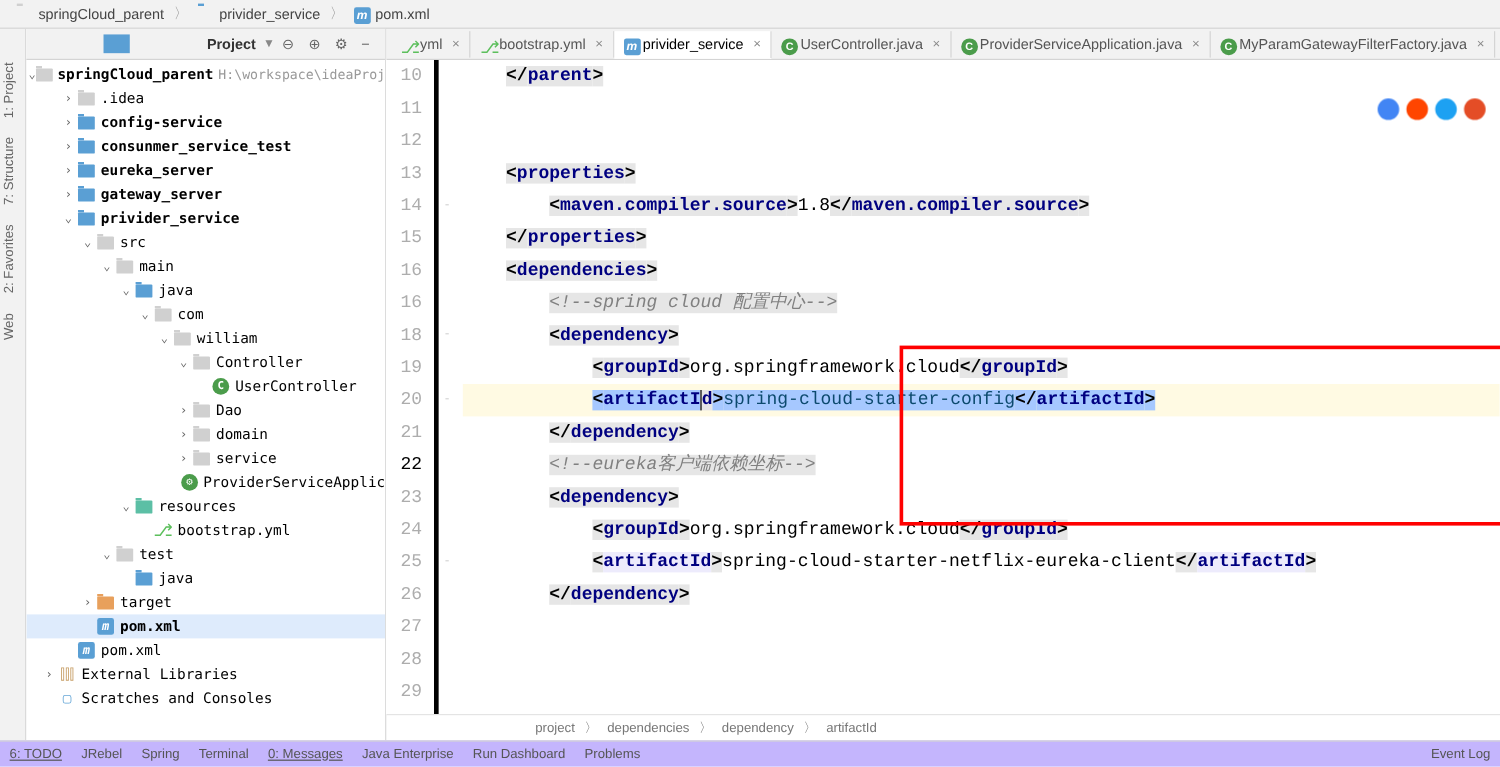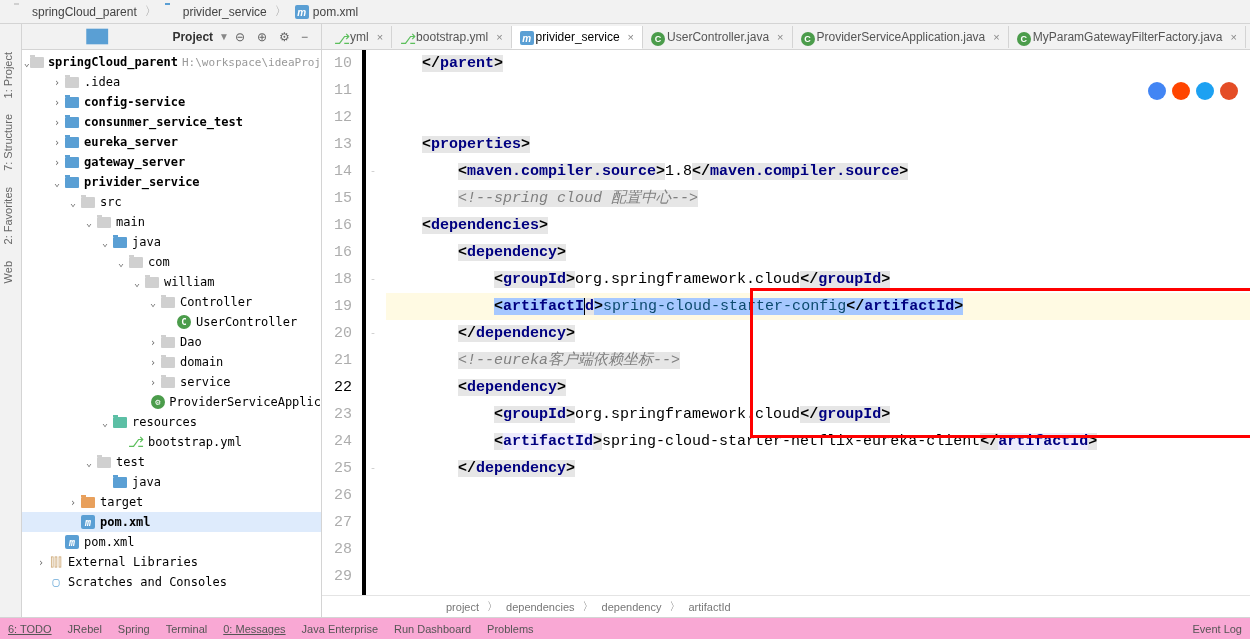--- a/index.html
+++ b/index.html
@@ -76,21 +76,21 @@
     .caret { border-left: 1px solid #000; }
     
     
     .red-box { position: absolute; border: 3px solid red; pointer-events: none; }
     
     
     .bottom-crumb { height: 22px; background: #fff; border-top: 1px solid #e4e4e4; display: flex; align-items: center; padding-left: 120px; font-size: 11px; color: #777; }
     .bottom-crumb span { margin: 0 4px; }
     
     
-    .status-bar { height: 22px; background: #f9a8d4; border-top: 1px solid #d4d4d4; display: flex; align-items: center; padding: 0 8px; gap: 16px; font-size: 11px; color: #555; }
+    .status-bar { height: 22px; background: #c4b5fd; border-top: 1px solid #d4d4d4; display: flex; align-items: center; padding: 0 8px; gap: 16px; font-size: 11px; color: #555; }
     .status-item { display: flex; align-items: center; gap: 4px; cursor: pointer; }
     .status-item.underline { text-decoration: underline; }
     .status-right { margin-left: auto; display: flex; gap: 12px; align-items: center; }
     
     
     .float-icons { position: absolute; top: 82px; right: 12px; display: flex; gap: 6px; }
     .float-icons span { width: 18px; height: 18px; border-radius: 50%; display: inline-block; }
     
     
     svg { width: 100%; height: 100%; }
@@ -438,22 +438,23 @@
             <div class="fold-mark"></div>
             <div class="fold-mark"> </div>
             <div class="fold-mark"></div>
           </div>
         <div class="code">
             <div class="code-line">    <span class="tag tag-bracket">&lt;/</span><span class="tag tag-name">parent</span><span class="tag tag-bracket">&gt;</span></div>
             <div class="code-line"></div>
             <div class="code-line"></div>
             <div class="code-line">    <span class="tag tag-bracket">&lt;</span><span class="tag tag-name">properties</span><span class="tag tag-bracket">&gt;</span></div>
             <div class="code-line">        <span class="tag tag-bracket">&lt;</span><span class="tag tag-name">maven.compiler.source</span><span class="tag tag-bracket">&gt;</span><span class="text">1.8</span><span class="tag tag-bracket">&lt;/</span><span class="tag tag-name">maven.compiler.source</span><span class="tag tag-bracket">&gt;</span></div>
+            <div class="code-line">    <span class="tag tag-bracket">&lt;/</span><span class="tag tag-name">properties</span><span class="tag tag-bracket">&gt;</span></div>
+            <div class="code-line">    <span class="tag tag-bracket">&lt;</span><span class="tag tag-name">dependencies</span><span class="tag tag-bracket">&gt;</span></div>
             <div class="code-line">        <span class="comment">&lt;!--spring cloud 配置中心--&gt;</span></div>
-            <div class="code-line">    <span class="tag tag-bracket">&lt;</span><span class="tag tag-name">dependencies</span><span class="tag tag-bracket">&gt;</span></div>
             <div class="code-line">        <span class="tag tag-bracket">&lt;</span><span class="tag tag-name">dependency</span><span class="tag tag-bracket">&gt;</span></div>
             <div class="code-line">            <span class="tag tag-bracket">&lt;</span><span class="tag tag-name">groupId</span><span class="tag tag-bracket">&gt;</span><span class="text">org.springframework.cloud</span><span class="tag tag-bracket">&lt;/</span><span class="tag tag-name">groupId</span><span class="tag tag-bracket">&gt;</span></div>
             <div class="code-line current">            <span class="tag tag-bracket sel">&lt;</span><span class="tag tag-name sel">artifactI</span><span class="tag tag-name caret">d</span><span class="tag tag-bracket sel">&gt;</span><span class="link sel">spring-cloud-starter-config</span><span class="tag tag-bracket sel">&lt;/</span><span class="tag tag-name sel">artifactId</span><span class="tag tag-bracket sel">&gt;</span></div>
             <div class="code-line">        <span class="tag tag-bracket">&lt;/</span><span class="tag tag-name">dependency</span><span class="tag tag-bracket">&gt;</span></div>
             <div class="code-line">        <span class="comment">&lt;!--eureka客户端依赖坐标--&gt;</span></div>
             <div class="code-line">        <span class="tag tag-bracket">&lt;</span><span class="tag tag-name">dependency</span><span class="tag tag-bracket">&gt;</span></div>
             <div class="code-line">            <span class="tag tag-bracket">&lt;</span><span class="tag tag-name">groupId</span><span class="tag tag-bracket">&gt;</span><span class="text">org.springframework.cloud</span><span class="tag tag-bracket">&lt;/</span><span class="tag tag-name">groupId</span><span class="tag tag-bracket">&gt;</span></div>
             <div class="code-line">            <span class="tag tag-bracket">&lt;</span><span class="tag tag-name hl-match">artifactId</span><span class="tag tag-bracket">&gt;</span><span class="text">spring-cloud-starter-netflix-eureka-client</span><span class="tag tag-bracket">&lt;/</span><span class="tag tag-name hl-match">artifactId</span><span class="tag tag-bracket">&gt;</span></div>
             <div class="code-line">        <span class="tag tag-bracket">&lt;/</span><span class="tag tag-name">dependency</span><span class="tag tag-bracket">&gt;</span></div>
           </div>

